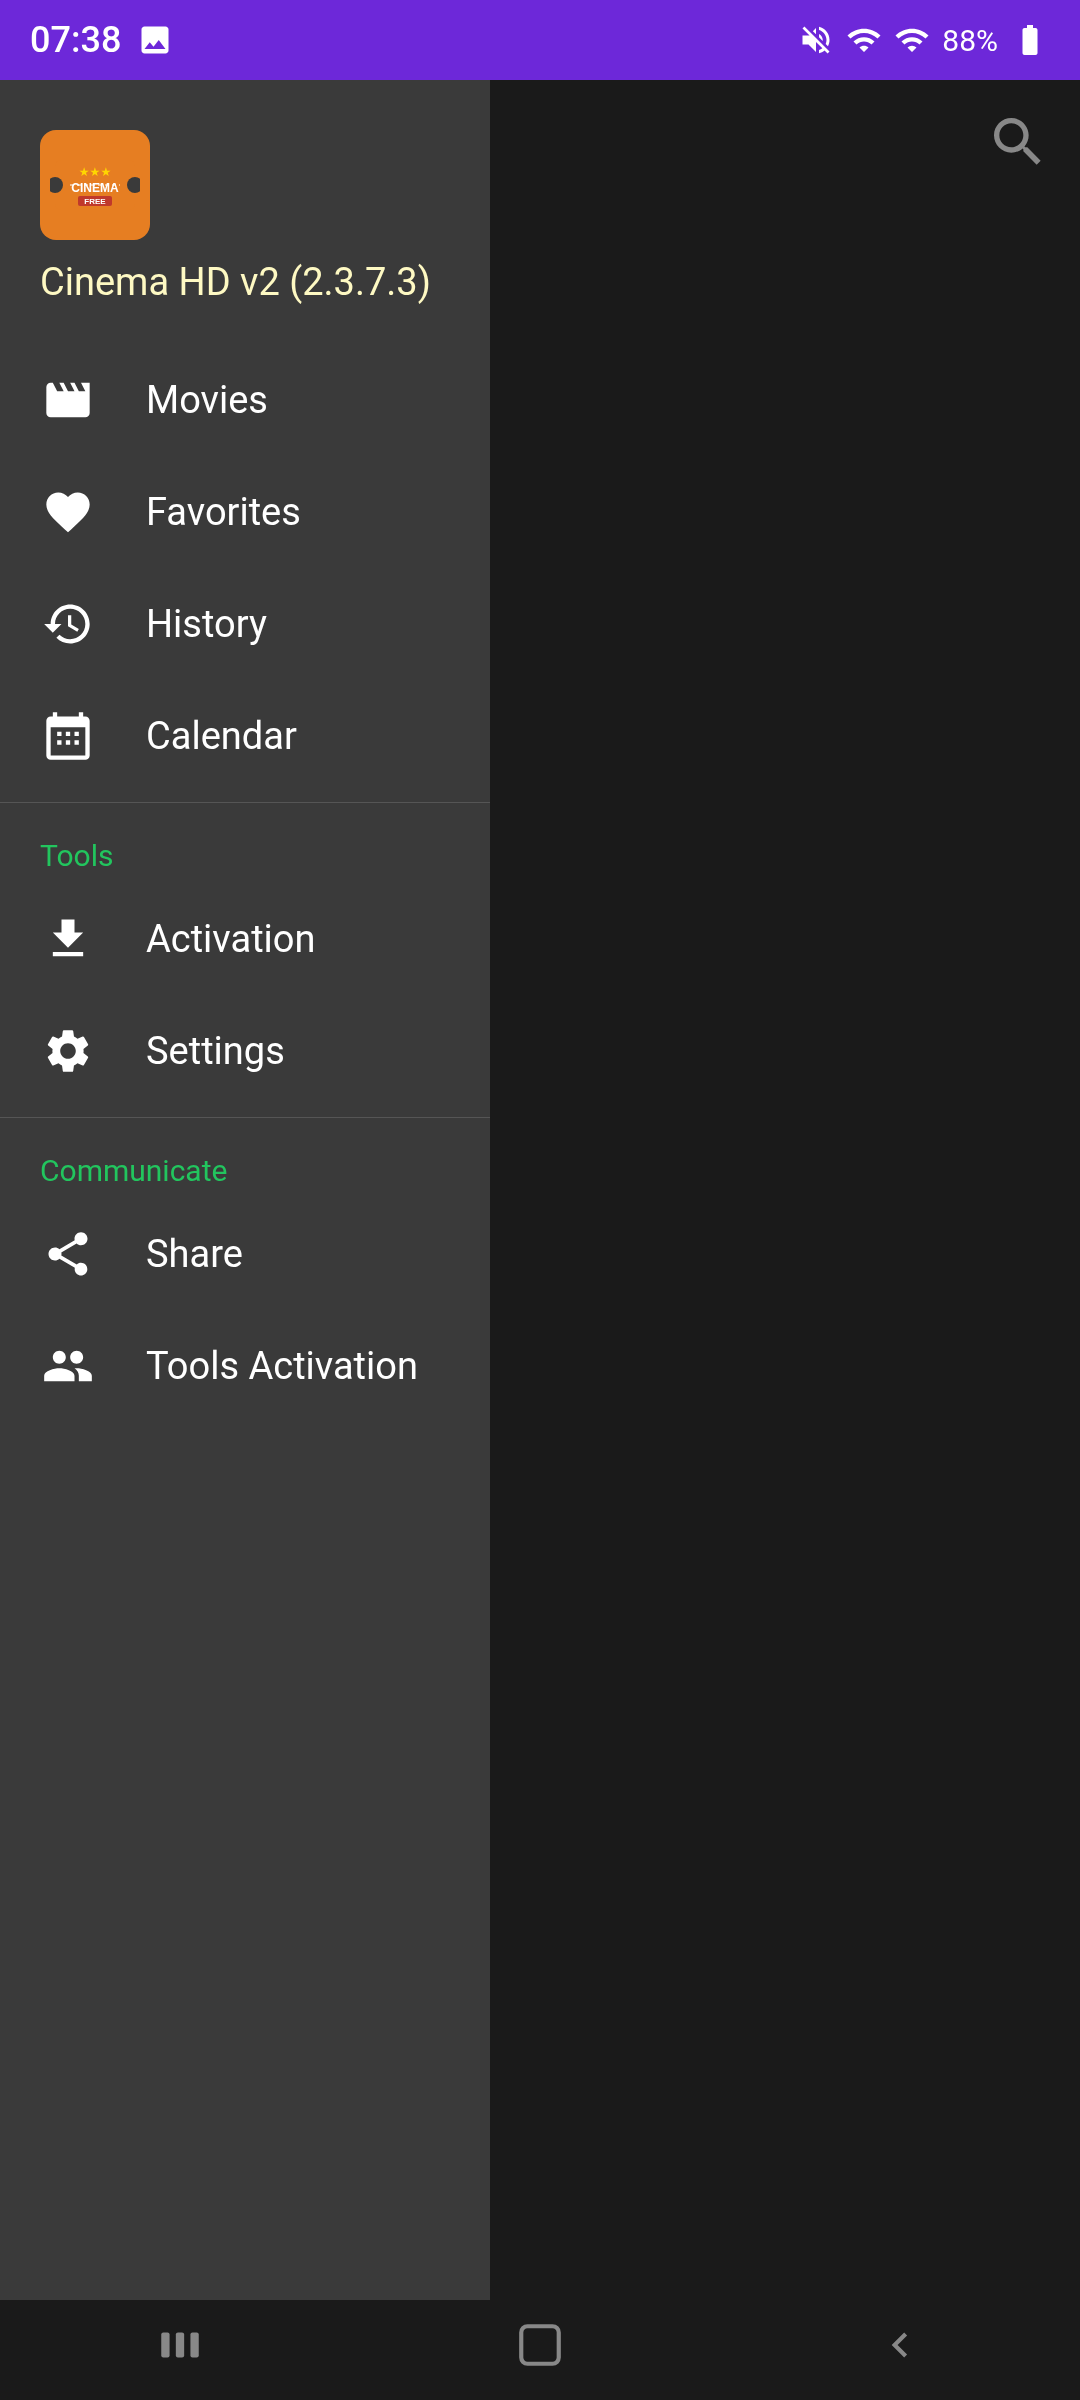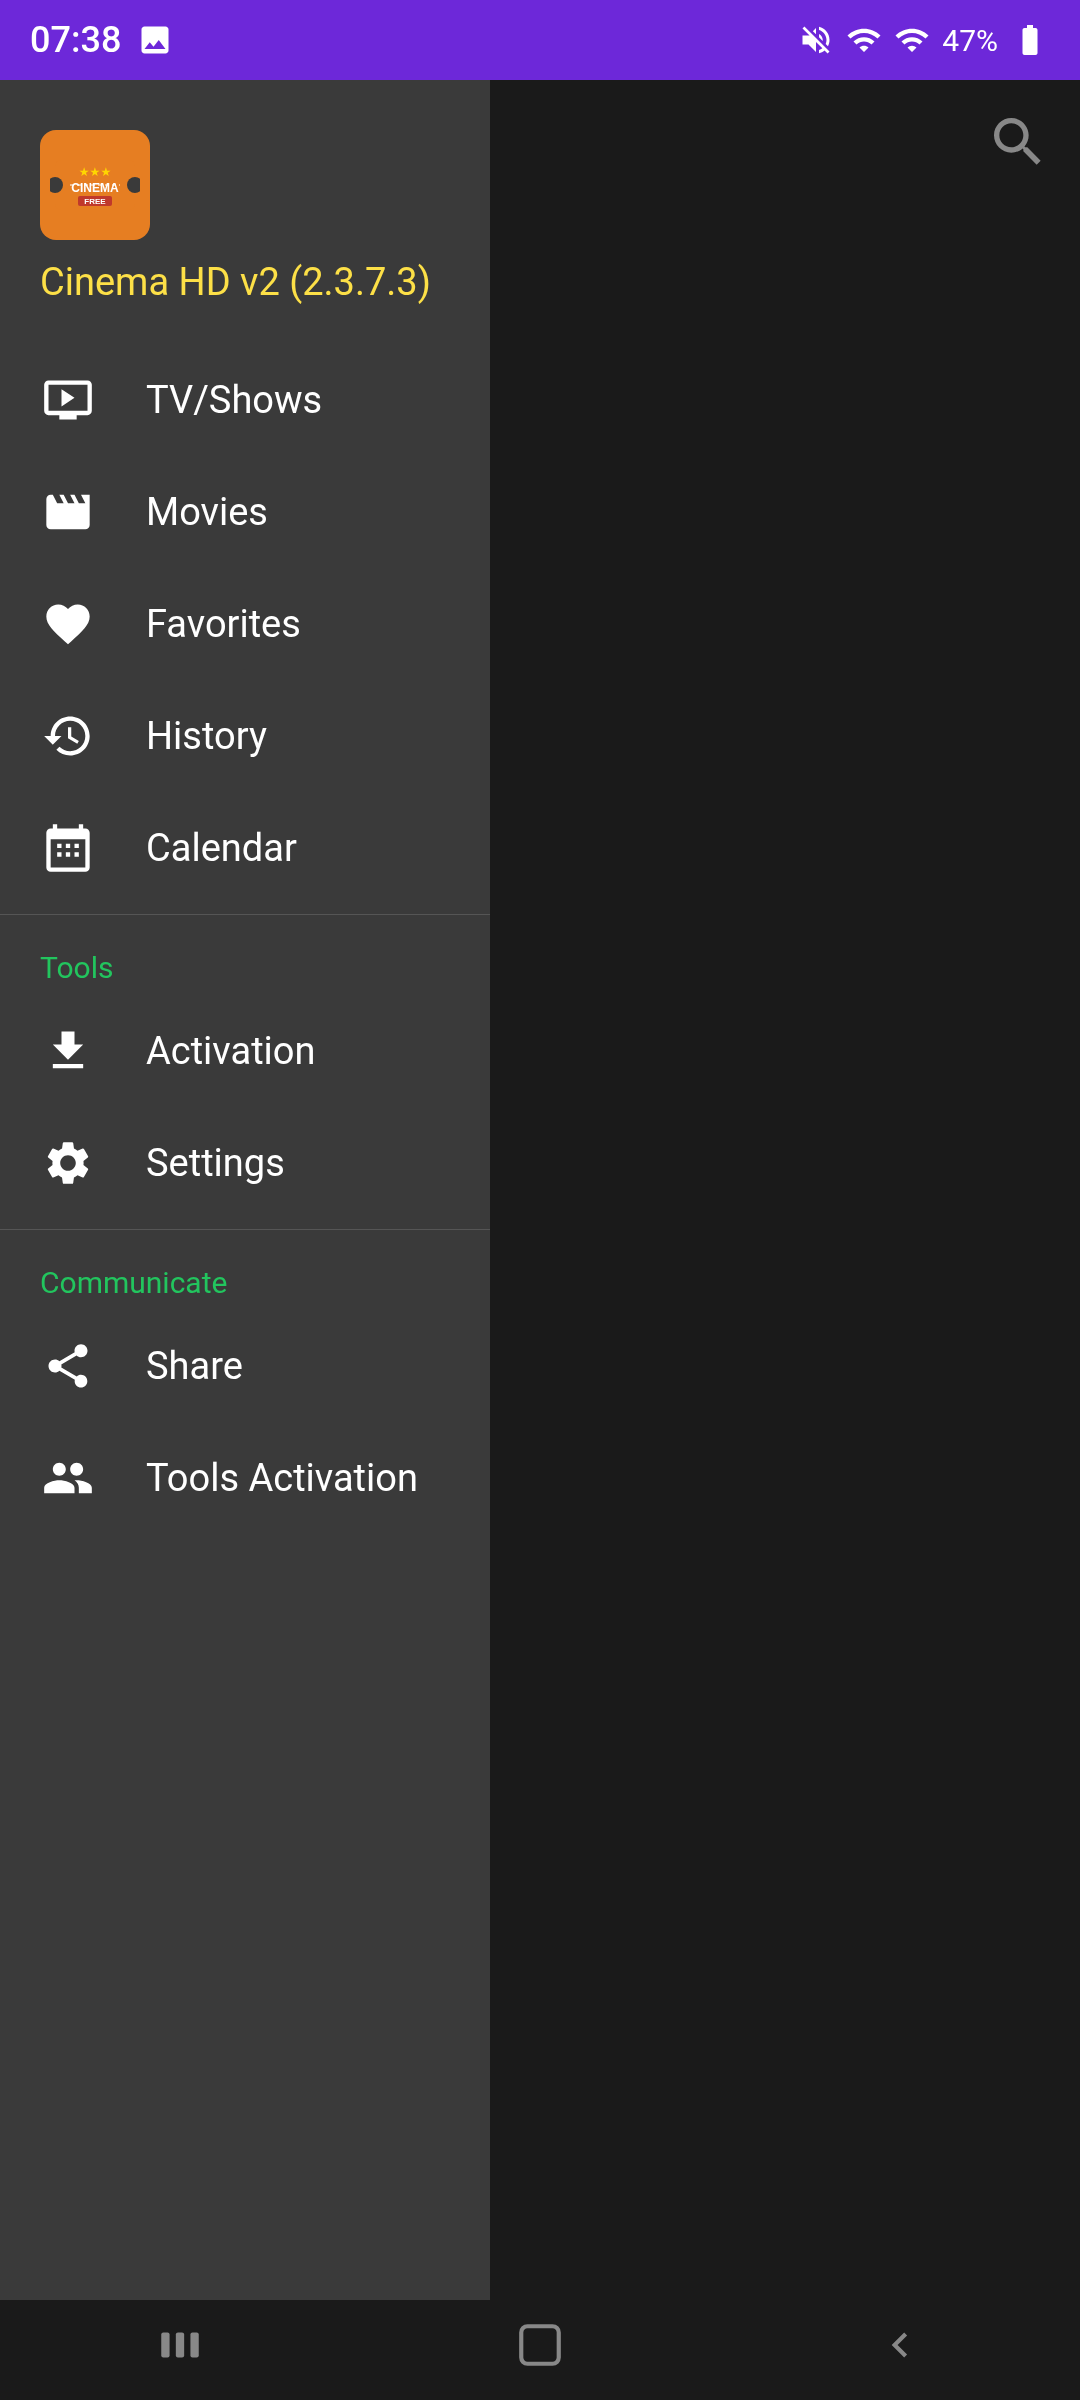--- a/index.html
+++ b/index.html
@@ -87,21 +87,21 @@
       position: relative;
       overflow: hidden;
     }
     .logo-inner {
       display: flex;
       flex-direction: column;
       align-items: center;
       gap: 2px;
     }
     .app-title {
-      color: #fde047;
+      color: #fef9c3;
       font-size: 38px;
       font-weight: 400;
     }
 
     
     .nav-item {
       display: flex;
       align-items: center;
       padding: 28px 40px;
       gap: 50px;
@@ -173,21 +173,21 @@
       <path d="M16.5 12c0-1.77-1.02-3.29-2.5-4.03v2.21l2.45 2.45c.03-.2.05-.41.05-.63zm2.5 0c0 .94-.2 1.82-.54 2.64l1.51 1.51C20.63 14.91 21 13.5 21 12c0-4.28-2.99-7.86-7-8.77v2.06c2.89.86 5 3.54 5 6.71zM4.27 3L3 4.27 7.73 9H3v6h4l5 5v-6.73l4.25 4.25c-.67.52-1.42.93-2.25 1.18v2.06c1.38-.31 2.63-.95 3.69-1.81L19.73 21 21 19.73l-9-9L4.27 3zM12 4L9.91 6.09 12 8.18V4z"></path>
     </svg>
 
     <svg width="36" height="36" viewBox="0 0 24 24" fill="#ffffff">
       <path d="M1 9l2 2c4.97-4.97 13.03-4.97 18 0l2-2C16.93 2.93 7.08 2.93 1 9zm8 8l3 3 3-3c-1.65-1.66-4.34-1.66-6 0zm-4-4l2 2c2.76-2.76 7.24-2.76 10 0l2-2C15.14 9.14 8.87 9.14 5 13z"></path>
     </svg>
 
     <svg width="36" height="36" viewBox="0 0 24 24" fill="#ffffff">
       <path d="M1 9l2 2c4.97-4.97 13.03-4.97 18 0l2-2C16.93 2.93 7.08 2.93 1 9zm8 8l3 3 3-3a4.237 4.237 0 00-6 0zm-4-4l2 2a7.074 7.074 0 0110 0l2-2C15.14 9.14 8.87 9.14 5 13z"></path>
     </svg>
-    <span class="battery-text">47%</span>
+    <span class="battery-text">88%</span>
 
     <svg width="40" height="36" viewBox="0 0 24 24" fill="#ffffff">
       <path d="M15.67 4H14V2h-4v2H8.33C7.6 4 7 4.6 7 5.33v15.33C7 21.4 7.6 22 8.33 22h7.33c.74 0 1.34-.6 1.34-1.33V5.33C17 4.6 16.4 4 15.67 4z"></path>
     </svg>
   </div>
 </div>
 
 <div class="main-layout">
 
   <div class="sidebar">
@@ -211,28 +211,20 @@
             <rect x="28" y="56" width="34" height="10" rx="2" fill="#c0392b"></rect>
             <text x="45" y="64" text-anchor="middle" fill="#fff" font-size="8" font-family="Arial" font-weight="bold">FREE</text>
           </svg>
         </div>
       </div>
       <span class="app-title">Cinema HD v2 (2.3.7.3)</span>
     </div>
 
     <div>
 
-      <div class="nav-item">
-        <div class="nav-icon">
-          <svg width="52" height="52" viewBox="0 0 24 24" fill="#ffffff">
-            <path d="M21 3H3c-1.1 0-2 .9-2 2v12c0 1.1.9 2 2 2h5v2h8v-2h5c1.1 0 1.99-.9 1.99-2L23 5c0-1.1-.9-2-2-2zm0 14H3V5h18v12zm-6-6l-6 4V7l6 4z"></path>
-          </svg>
-        </div>
-        <span class="nav-label">TV/Shows</span>
-      </div>
 
       <div class="nav-item">
         <div class="nav-icon">
           <svg width="52" height="52" viewBox="0 0 24 24" fill="#ffffff">
             <path d="M18 4l2 4h-3l-2-4h-2l2 4h-3l-2-4H8l2 4H7L5 4H4c-1.1 0-1.99.9-1.99 2L2 18c0 1.1.9 2 2 2h16c1.1 0 2-.9 2-2V4h-4z"></path>
           </svg>
         </div>
         <span class="nav-label">Movies</span>
       </div>
 

